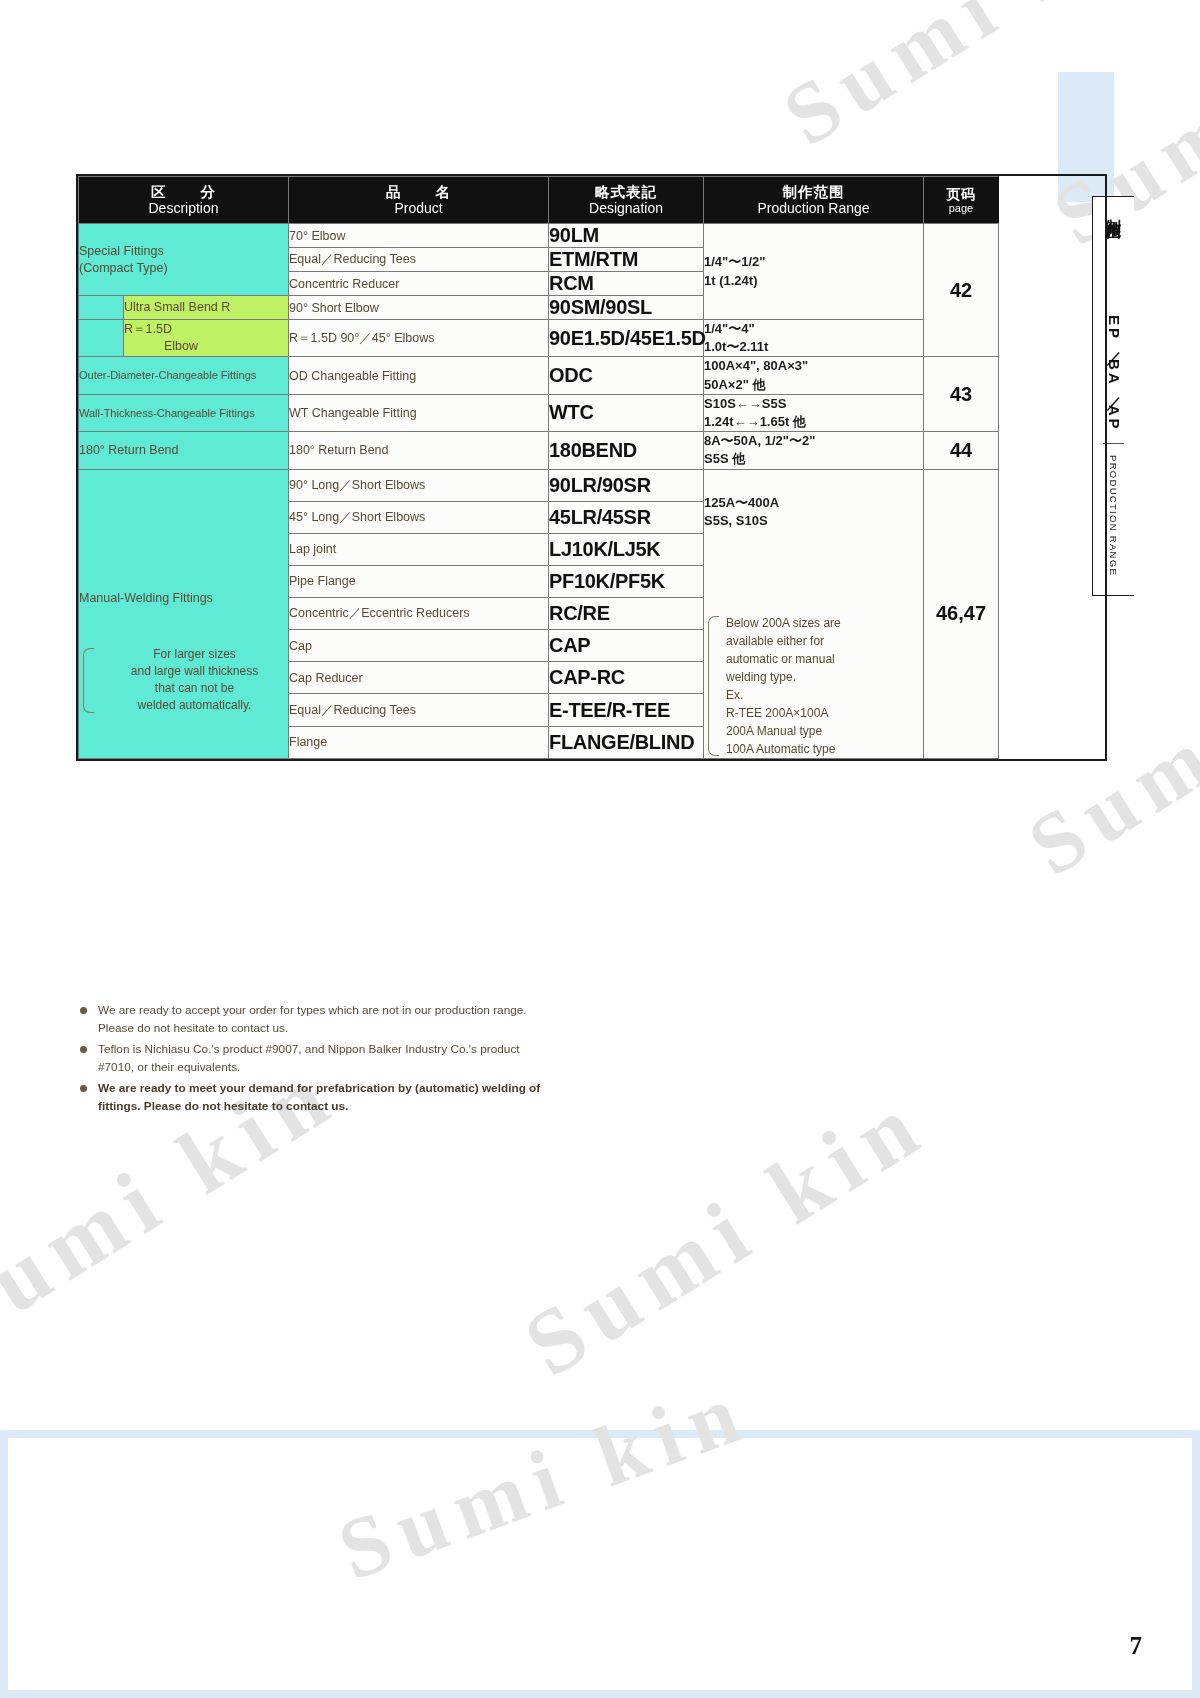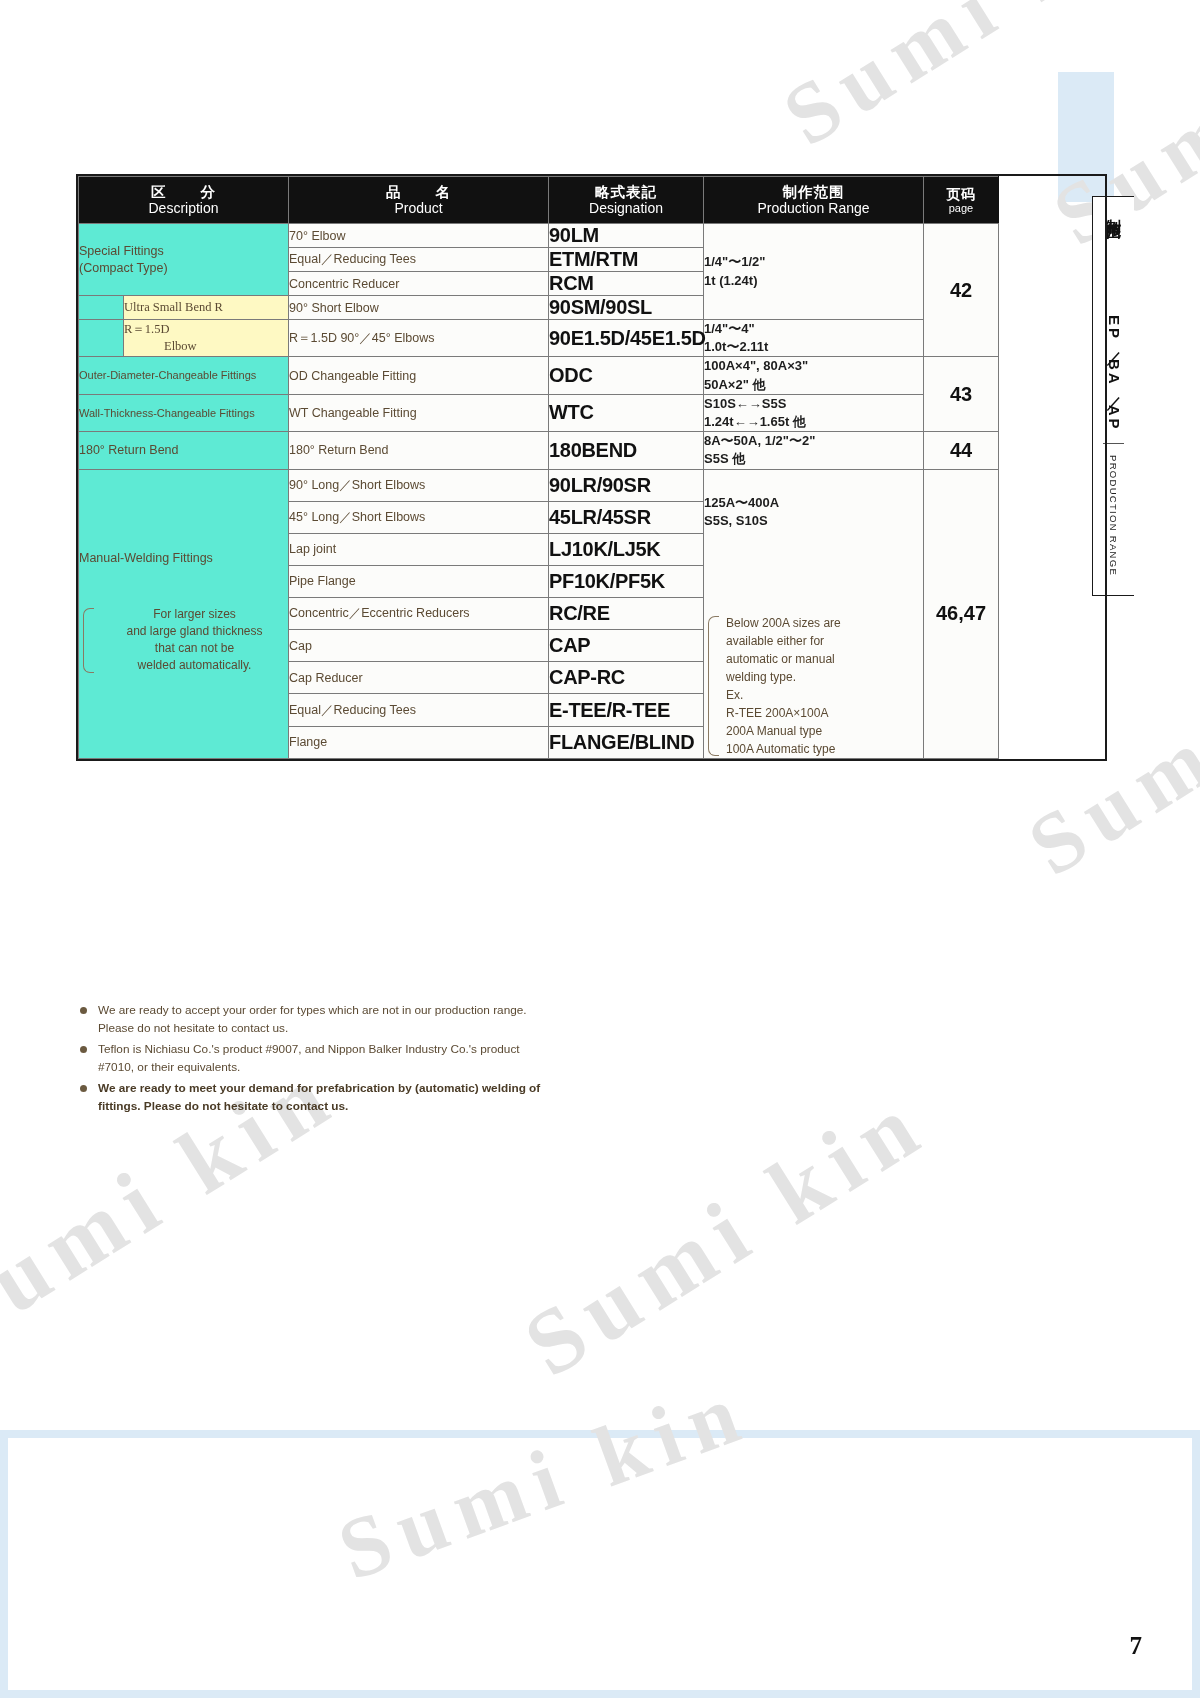--- a/index.html
+++ b/index.html
@@ -162,22 +162,21 @@
   .th-en.small { font-size: 11px; }
 
   td.desc {
     background: #5eead4;
     font-size: 12.5px;
     padding: 6px 10px;
     line-height: 1.35;
     color: #5b4a33;
   }
   td.desc.sub {
-    background: #fef9c3;
-    font-family: Liberation Serif, serif;
+    background: #bef264;
   }
   td.product {
     background: #fcfcfa;
     font-size: 12.5px;
     padding: 6px 12px;
     color: #5b4a33;
   }
   td.designation {
     background: #fcfcfa;
     font-size: 20px;
@@ -412,26 +411,26 @@
       <td class="product">180° Return Bend</td>
       <td class="designation">180BEND</td>
       <td class="range">
         <div>8A〜50A, 1/2"〜2"</div>
         <div>S5S 他</div>
       </td>
       <td class="pageno">44</td>
     </tr>
 
     <tr>
-      <td class="desc" colspan="2" rowspan="9" style="vertical-align:top;padding-top:80px;">
+      <td class="desc" colspan="2" rowspan="9" style="vertical-align:top;padding-top:120px;">
         <div>Manual-Welding Fittings</div>
         <div class="brace-note">
           <span class="brace"></span>
           <div>For larger sizes</div>
-          <div>and large gland thickness</div>
+          <div>and large wall thickness</div>
           <div>that can not be</div>
           <div>welded automatically.</div>
         </div>
       </td>
       <td class="product">90° Long／Short Elbows</td>
       <td class="designation">90LR/90SR</td>
       <td class="range" rowspan="9" style="padding-top:24px;">
         <div>125A〜400A</div>
         <div>S5S, S10S</div>
         <div class="range-note">

